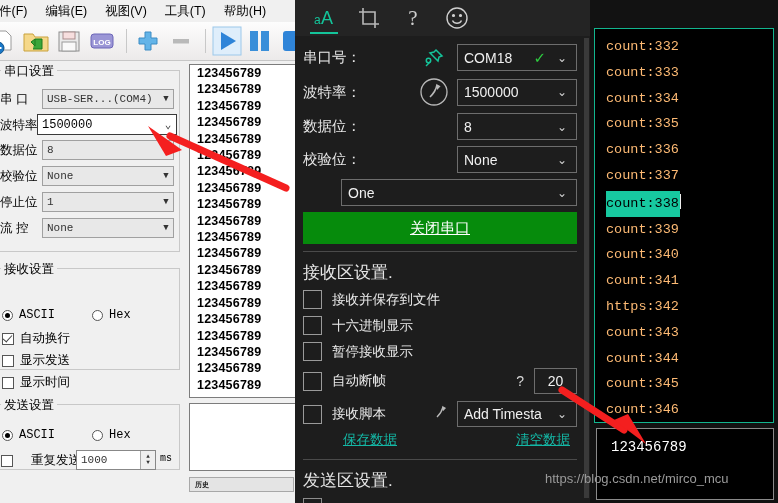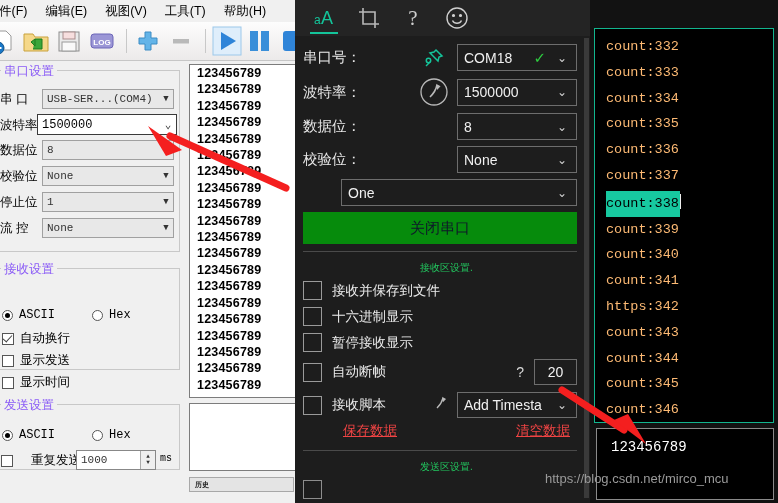--- a/index.html
+++ b/index.html
@@ -18,21 +18,21 @@
   .menu-item:first-child{margin-left:-10px;}
 
   .toolbar{position:absolute;left:0;top:22px;width:295px;height:38px;
            background:linear-gradient(#fdfdfd,#eceaea);border-bottom:1px solid #c6c6c6;
            display:flex;align-items:center;}
   .tb{width:30px;height:30px;margin-right:3px;position:relative;flex:0 0 auto;}
   .tb:first-child{margin-left:-12px;}
   .tbsep{width:1px;height:24px;background:#c8c8c8;margin:0 6px;flex:0 0 auto;}
 
   .grp{position:absolute;border:1px solid #c8c8c8;background:transparent;}
-  .grp-title{position:absolute;top:-8px;left:6px;background:#f0f0f0;padding:0 3px;font-size:12.5px;color:#8b5cf6;}
+  .grp-title{position:absolute;top:-8px;left:6px;background:#f0f0f0;padding:0 3px;font-size:12.5px;color:#000000;}
 
   .lblc{position:absolute;font-size:12.5px;color:#000;white-space:nowrap;}
   .combo{position:absolute;height:20px;border:1px solid #a0a0a0;background:#e8e8e8;
          font-family:"Liberation Mono","DejaVu Sans Mono",monospace;font-size:11px;color:#333;
          display:flex;align-items:center;padding-left:4px;box-sizing:border-box;}
   .combo.active{background:#ffffff;border:1.5px solid #3a3a3a;color:#000;}
   .combo .cv{flex:1;overflow:hidden;white-space:nowrap;}
   .caret{width:14px;text-align:center;font-size:9px;color:#333;}
   .caret2{width:16px;text-align:center;font-size:11px;color:#333;}
 
@@ -63,26 +63,26 @@
   .dtoolbar{height:36px;background:#242424;display:flex;align-items:center;padding-left:8px;box-sizing:border-box;}
   .dtb{width:44px;height:36px;display:flex;align-items:center;justify-content:center;position:relative;}
   .dtb.sel:after{content:"";position:absolute;bottom:2px;left:7px;width:28px;height:2.5px;background:#14c49a;}
   .drow{display:flex;align-items:center;margin:0 0 6px 0;}
   .dlabel{font-size:14.5px;color:#e8e8e8;width:116px;padding-left:8px;box-sizing:border-box;}
   .dicon{width:46px;display:flex;align-items:center;justify-content:center;}
   .dcombo{flex:1;height:27px;border:1.5px solid #6d6d6d;background:#1d1d1d;color:#f0f0f0;
           font-size:14px;display:flex;align-items:center;padding:0 6px;box-sizing:border-box;margin-right:13px;}
   .dcombo .dv{flex:1;white-space:nowrap;overflow:hidden;}
   .chev{width:16px;text-align:center;color:#cfcfcf;font-size:12px;}
-  .dbtn{margin:6px 13px 0 8px;height:32px;background:#068b0c;color:#0f172a;font-size:15px;
-        display:flex;align-items:center;justify-content:center;}
-  .dsec{color:#22c55e;font-size:10px;padding:9px 0 6px 8px;text-align:center;}
+  .dbtn{margin:6px 13px 0 8px;height:32px;background:#068b0c;color:#ffffff;font-size:15px;
+        display:flex;align-items:center;justify-content:center;text-decoration:underline;}
+  .dsec{color:#e5e5e5;font-size:17px;padding:9px 0 6px 8px;}
   .dchk{display:flex;align-items:center;padding-left:8px;margin-bottom:7px;color:#eaeaea;font-size:13.5px;}
   .dbox{width:17px;height:17px;border:1.6px solid #9a9a9a;margin-right:10px;flex:0 0 auto;background:transparent;}
-  .dlink{color:#ef4444;font-size:13.5px;text-decoration:underline;}
+  .dlink{color:#14b8a6;font-size:13.5px;text-decoration:underline;}
   .dhr{height:1px;background:#4a4a4a;margin:7px 13px 0 8px;}
   .dnum{width:41px;height:24px;border:1.5px solid #6d6d6d;color:#f2f2f2;font-size:14px;
         display:flex;align-items:center;justify-content:center;margin-right:13px;}
   .dscroll{position:absolute;right:1px;top:38px;width:5px;height:460px;background:#3a3a3a;}
 
   
   .rightpane{position:absolute;left:590px;top:0;width:188px;height:503px;background:#121212;overflow:hidden;}
   .rterm{position:absolute;left:4px;top:28px;width:180px;height:395px;background:#000;
          border:1.6px solid #12b58e;box-sizing:border-box;overflow:hidden;padding-top:5px;}
   .rline{font-family:"Liberation Mono","DejaVu Sans Mono",monospace;font-size:13.5px;color:#fdba74;

